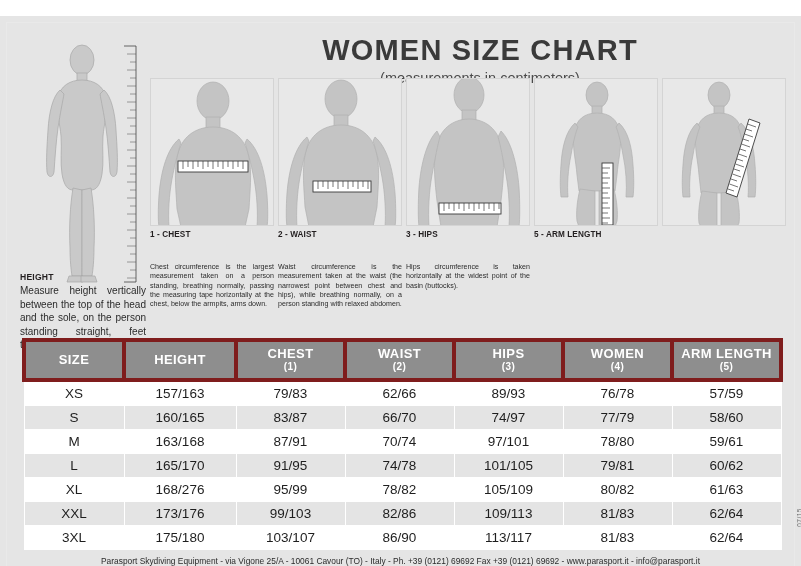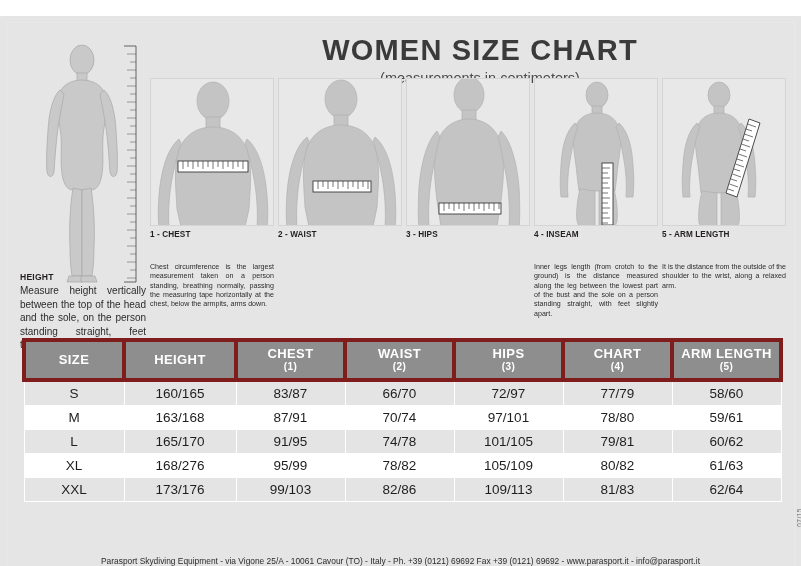--- a/index.html
+++ b/index.html
@@ -403,31 +403,28 @@
     </div>
   </div>
 
   <div class="captions">
     <div class="caption">
       <div class="cap-title">1 - CHEST</div>
       <div class="cap-text">Chest circumference is the largest measurement taken on a person standing, breathing normally, passing the measuring tape horizontally at the chest, below the armpits, arms down.</div>
     </div>
     <div class="caption">
       <div class="cap-title">2 - WAIST</div>
+      <div class="cap-text">Waist circumference is the measurement taken at the waist (the narrowest point between chest and hips), while breathing normally, on a person standing with relaxed abdomen.</div>
     </div>
     <div class="caption">
       <div class="cap-title">3 - HIPS</div>
-    </div>
-    <div class="caption">
-      <div class="cap-title">4 - INSEAM</div>
-      <div class="cap-text">Inner legs length (from crotch to the ground) is the distance measured along the leg between the lowest part of the bust and the sole on a person standing straight, with feet slightly apart.</div>
+      <div class="cap-text">Hips circumference is taken horizontally at the widest point of the basin (buttocks).</div>
     </div>
     <div class="caption">
       <div class="cap-title">5 - ARM LENGTH</div>
-      <div class="cap-text">It is the distance from the outside of the shoulder to the wrist, along a relaxed arm.</div>
     </div>
   </div>
 
   <div class="table-wrap">
     <table class="size-chart">
       <colgroup>
         <col class="c-size">
           <col class="c-height">
           <col class="c-rest">
           <col class="c-rest">
@@ -449,36 +446,45 @@
           </th>
           <th>
             <span>WAIST</span>
             <span class="sub">(2)</span>
           </th>
           <th>
             <span>HIPS</span>
             <span class="sub">(3)</span>
           </th>
           <th>
-            <span>CHART</span>
+            <span>WOMEN</span>
             <span class="sub">(4)</span>
           </th>
           <th>
             <span>ARM LENGTH</span>
             <span class="sub">(5)</span>
           </th>
         </tr>
       </thead>
       <tbody>
+        <tr class="row-light">
+          <td>XS</td>
+          <td>157/163</td>
+          <td>79/83</td>
+          <td>62/66</td>
+          <td>89/93</td>
+          <td>76/78</td>
+          <td>57/59</td>
+        </tr>
         <tr class="row-dark">
           <td>S</td>
           <td>160/165</td>
           <td>83/87</td>
           <td>66/70</td>
-          <td>72/97</td>
+          <td>74/97</td>
           <td>77/79</td>
           <td>58/60</td>
         </tr>
         <tr class="row-light">
           <td>M</td>
           <td>163/168</td>
           <td>87/91</td>
           <td>70/74</td>
           <td>97/101</td>
           <td>78/80</td>
@@ -504,19 +510,28 @@
         </tr>
         <tr class="row-dark">
           <td>XXL</td>
           <td>173/176</td>
           <td>99/103</td>
           <td>82/86</td>
           <td>109/113</td>
           <td>81/83</td>
           <td>62/64</td>
         </tr>
+        <tr class="row-light">
+          <td>3XL</td>
+          <td>175/180</td>
+          <td>103/107</td>
+          <td>86/90</td>
+          <td>113/117</td>
+          <td>81/83</td>
+          <td>62/64</td>
+        </tr>
       </tbody>
     </table>
   </div>
 
   <div class="footer">Parasport Skydiving Equipment - via Vigone 25/A - 10061 Cavour (TO) - Italy - Ph. +39 (0121) 69692 Fax +39 (0121) 69692 - www.parasport.it - info@parasport.it</div>
   <div class="side-code">07/15</div>
 </div>
 
 </body></html>

